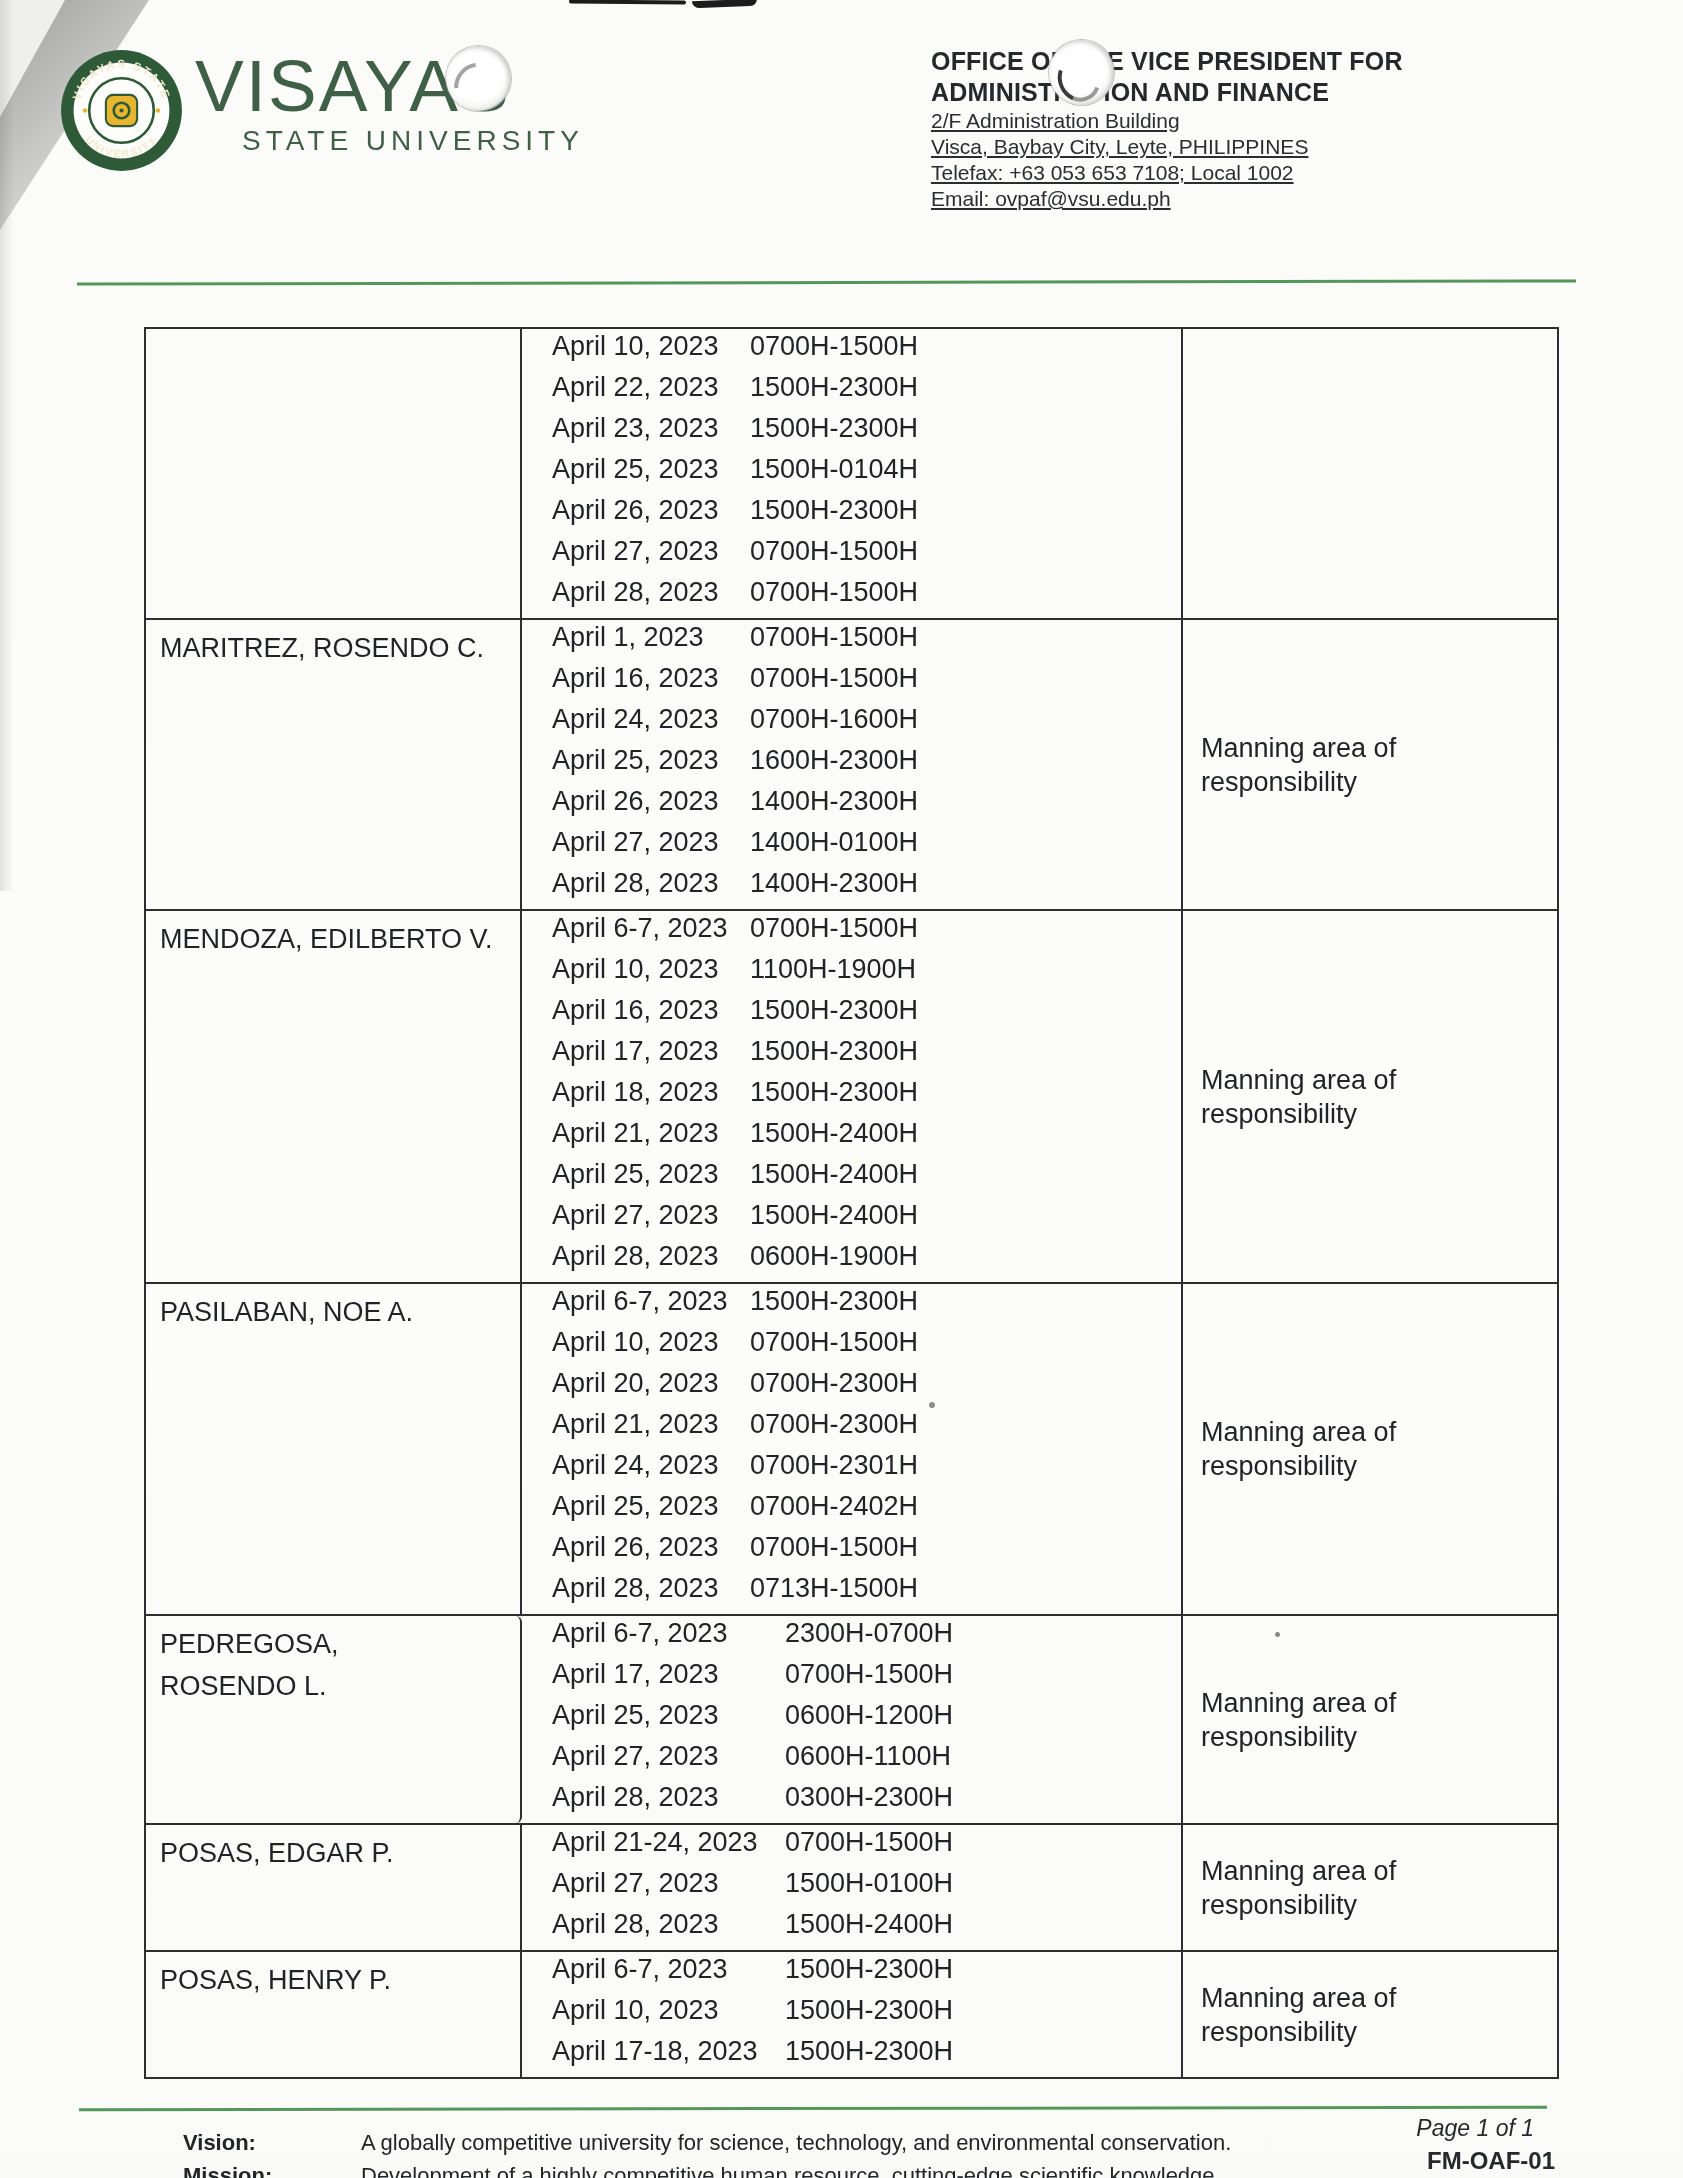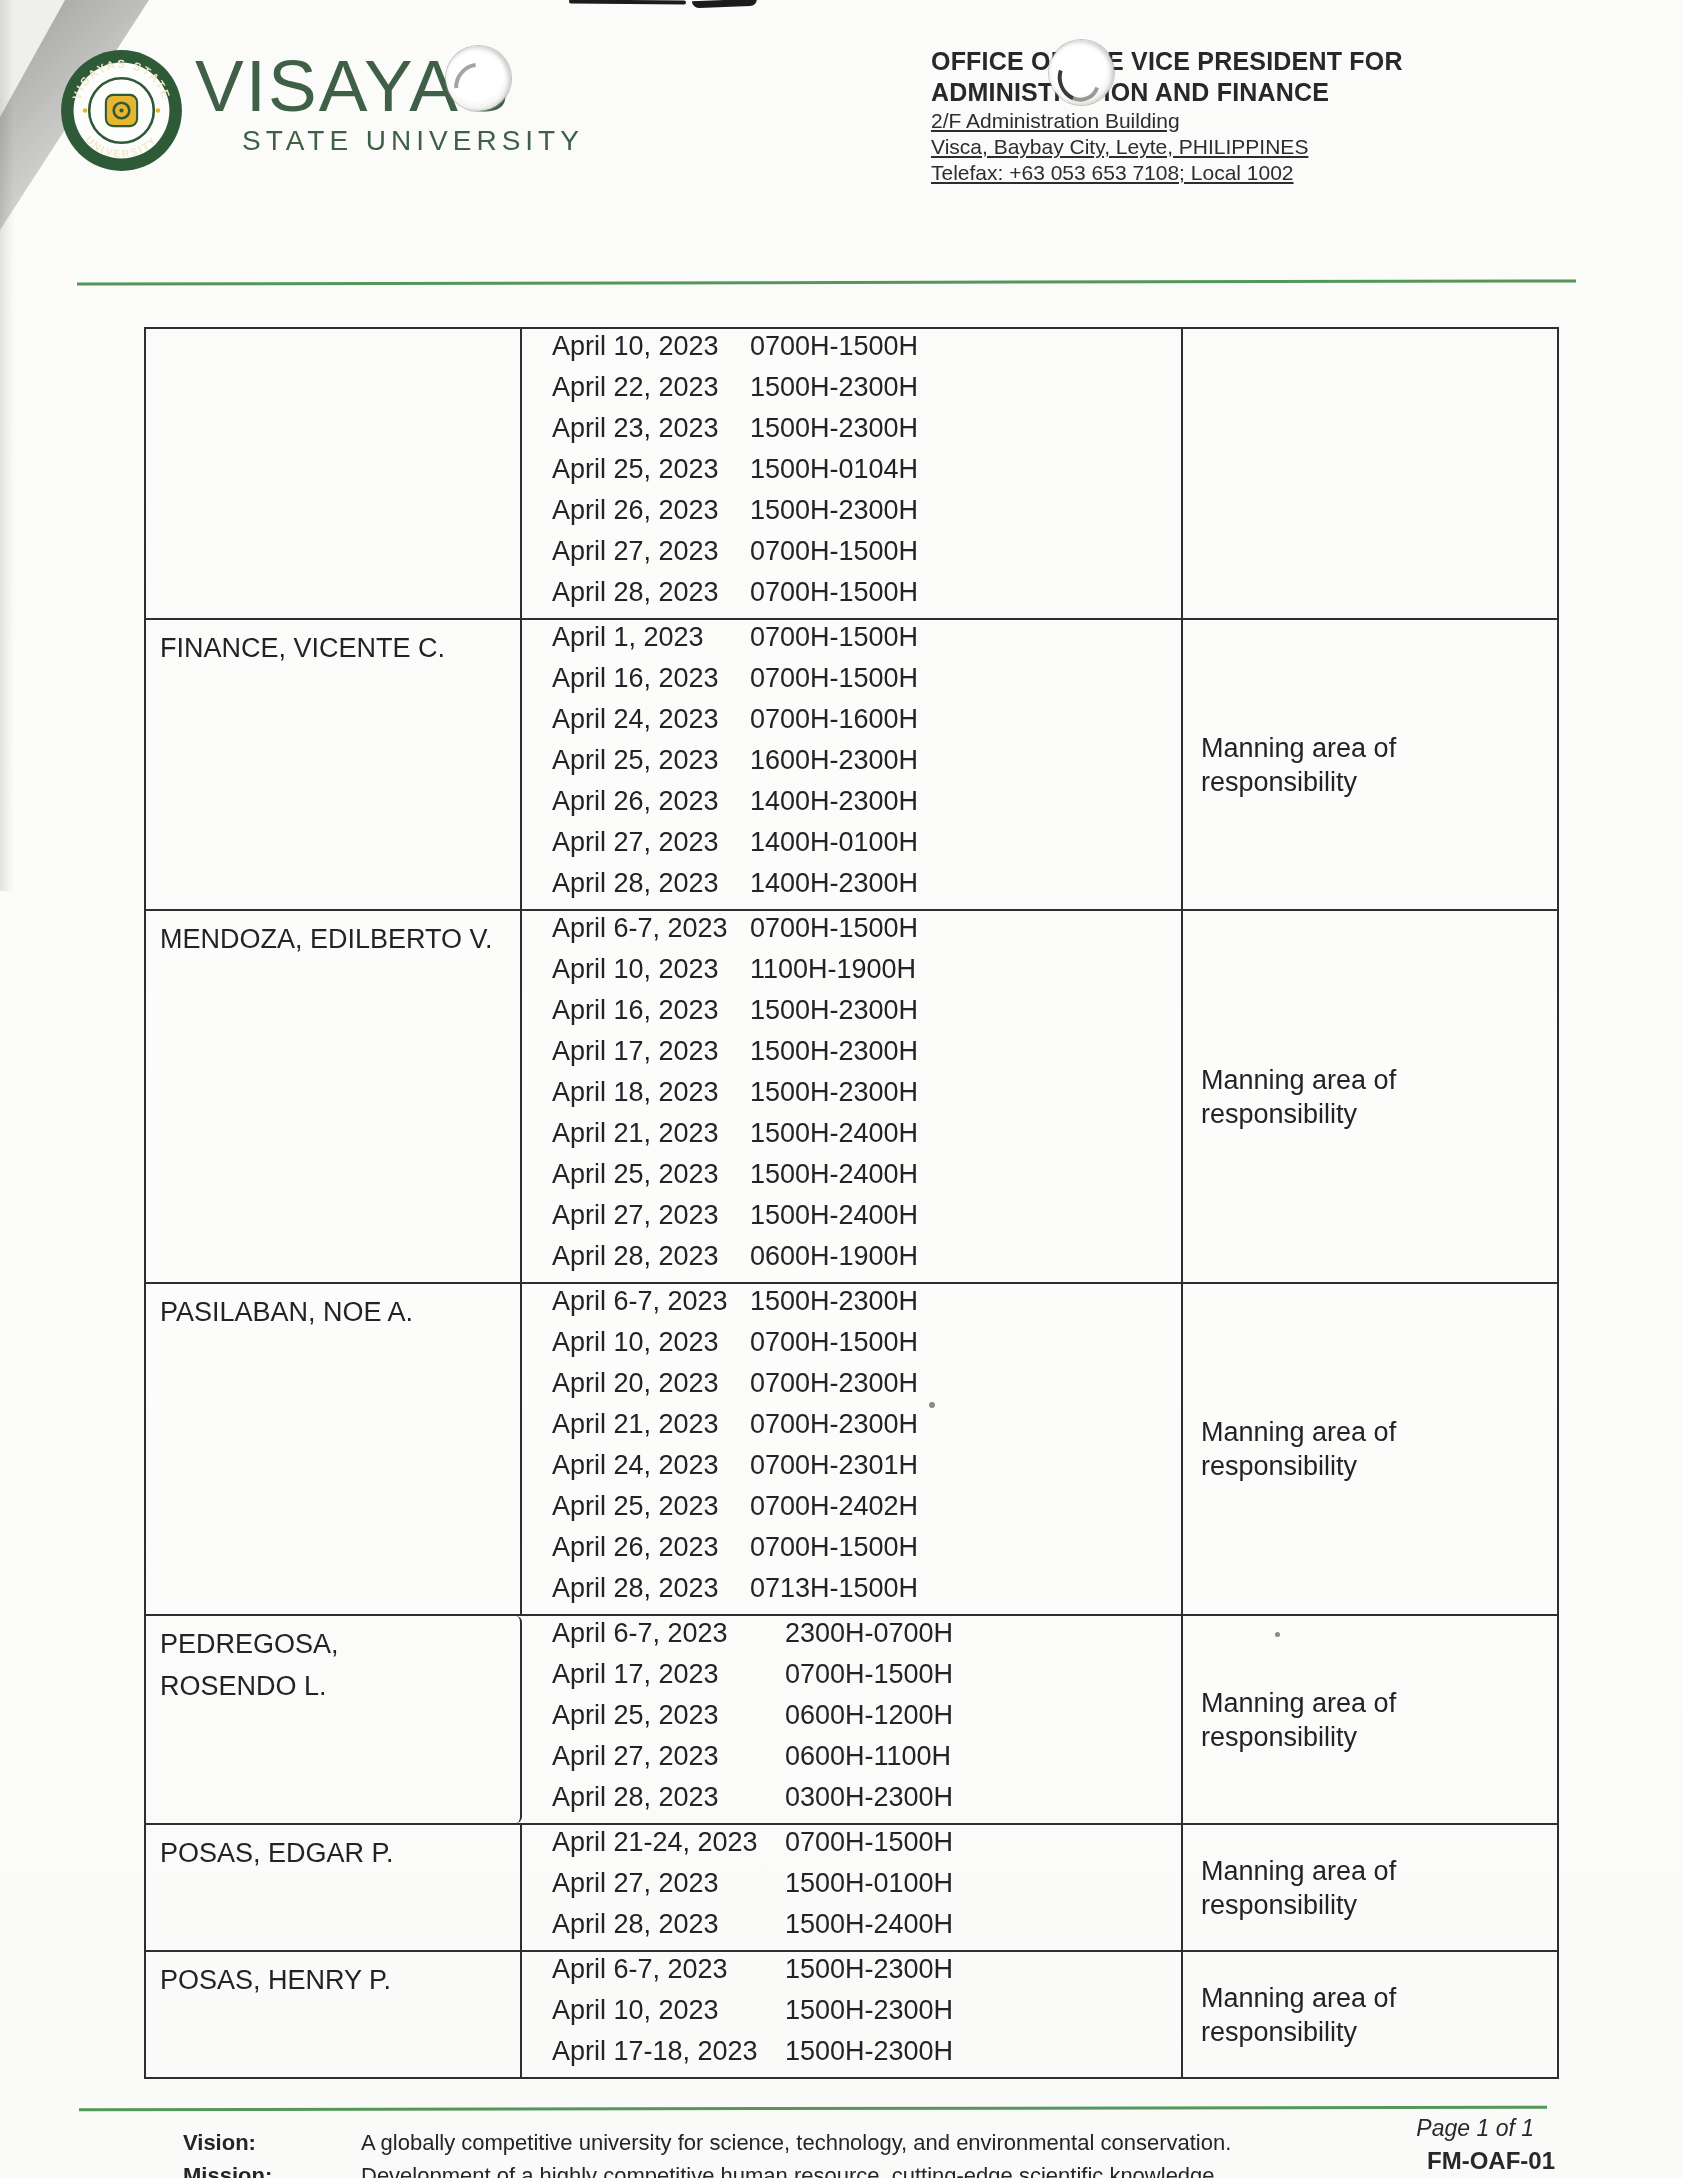--- a/index.html
+++ b/index.html
@@ -101,20 +101,21 @@
 
   <div class="wordmark">VISAYAS</div>
   <div class="wordsub">STATE UNIVERSITY</div>
 
   <div class="office">
     <div class="t">OFFICE OF THE VICE PRESIDENT FOR</div>
     <div class="t">ADMINISTRATION AND FINANCE</div>
     <div class="a">2/F Administration Building</div>
     <div class="a">Visca, Baybay City, Leyte, PHILIPPINES</div>
     <div class="a">Telefax: +63 053 653 7108; Local 1002</div>
+    <div class="a">Email: ovpaf@vsu.edu.ph</div>
   </div>
 
   <div class="punch p1"></div>
   <div class="punch p2"></div>
 
   <div class="rule top"></div>
 
   <div id="schedule-table">
       <div class="block">
         <div class="cell name-cell"></div>
@@ -144,21 +145,21 @@
             <span class="stime">0700H-1500H</span>
           </div>
           <div class="srow">
             <span class="sdate">April 28, 2023</span>
             <span class="stime">0700H-1500H</span>
           </div>
         </div>
         <div class="cell note-cell"></div>
       </div>
       <div class="block">
-        <div class="cell name-cell">FINANCE, VICENTE C.</div>
+        <div class="cell name-cell">MARITREZ, ROSENDO C.</div>
         <div class="cell sched-cell">
           <div class="srow">
             <span class="sdate">April 1, 2023</span>
             <span class="stime">0700H-1500H</span>
           </div>
           <div class="srow">
             <span class="sdate">April 16, 2023</span>
             <span class="stime">0700H-1500H</span>
           </div>
           <div class="srow">

